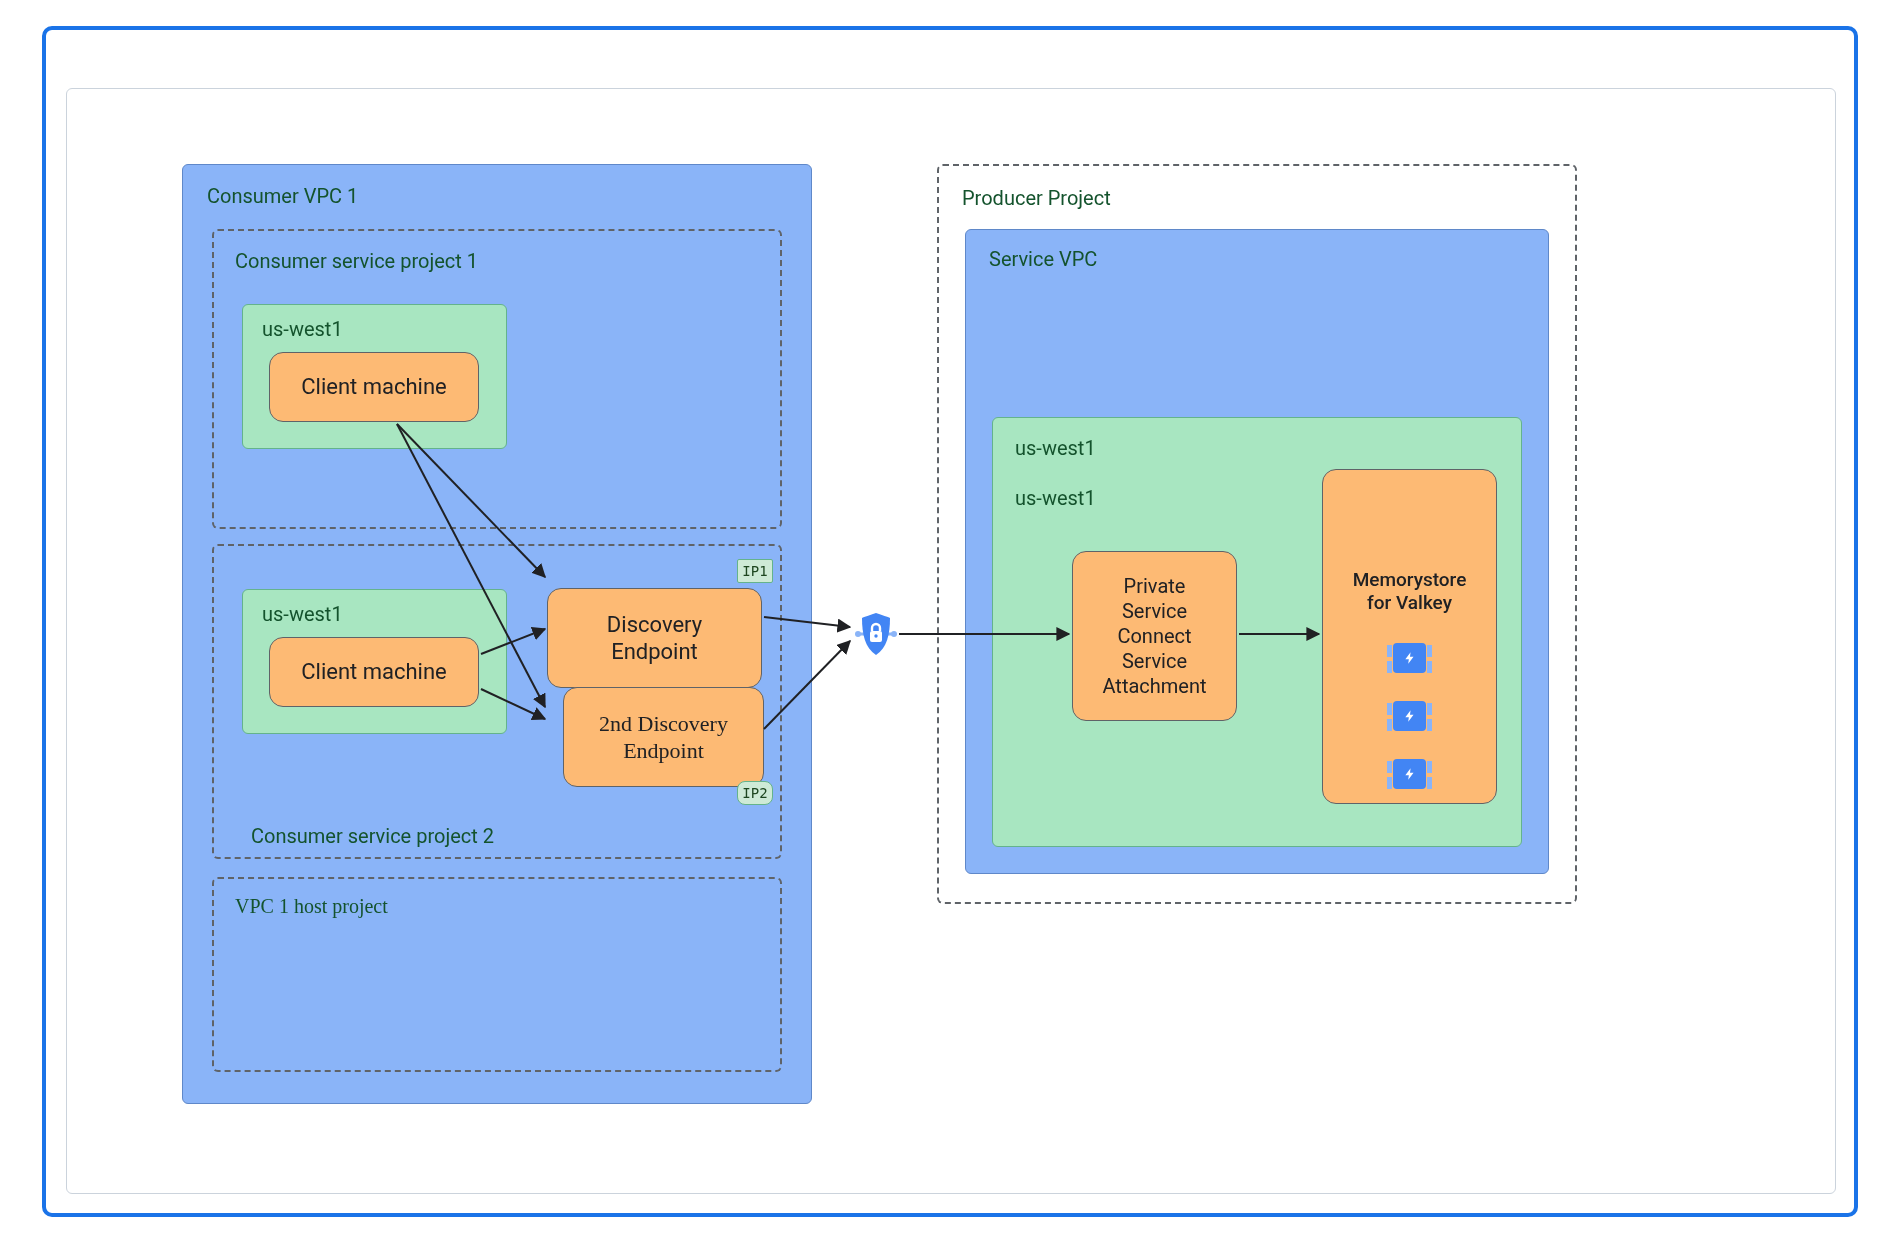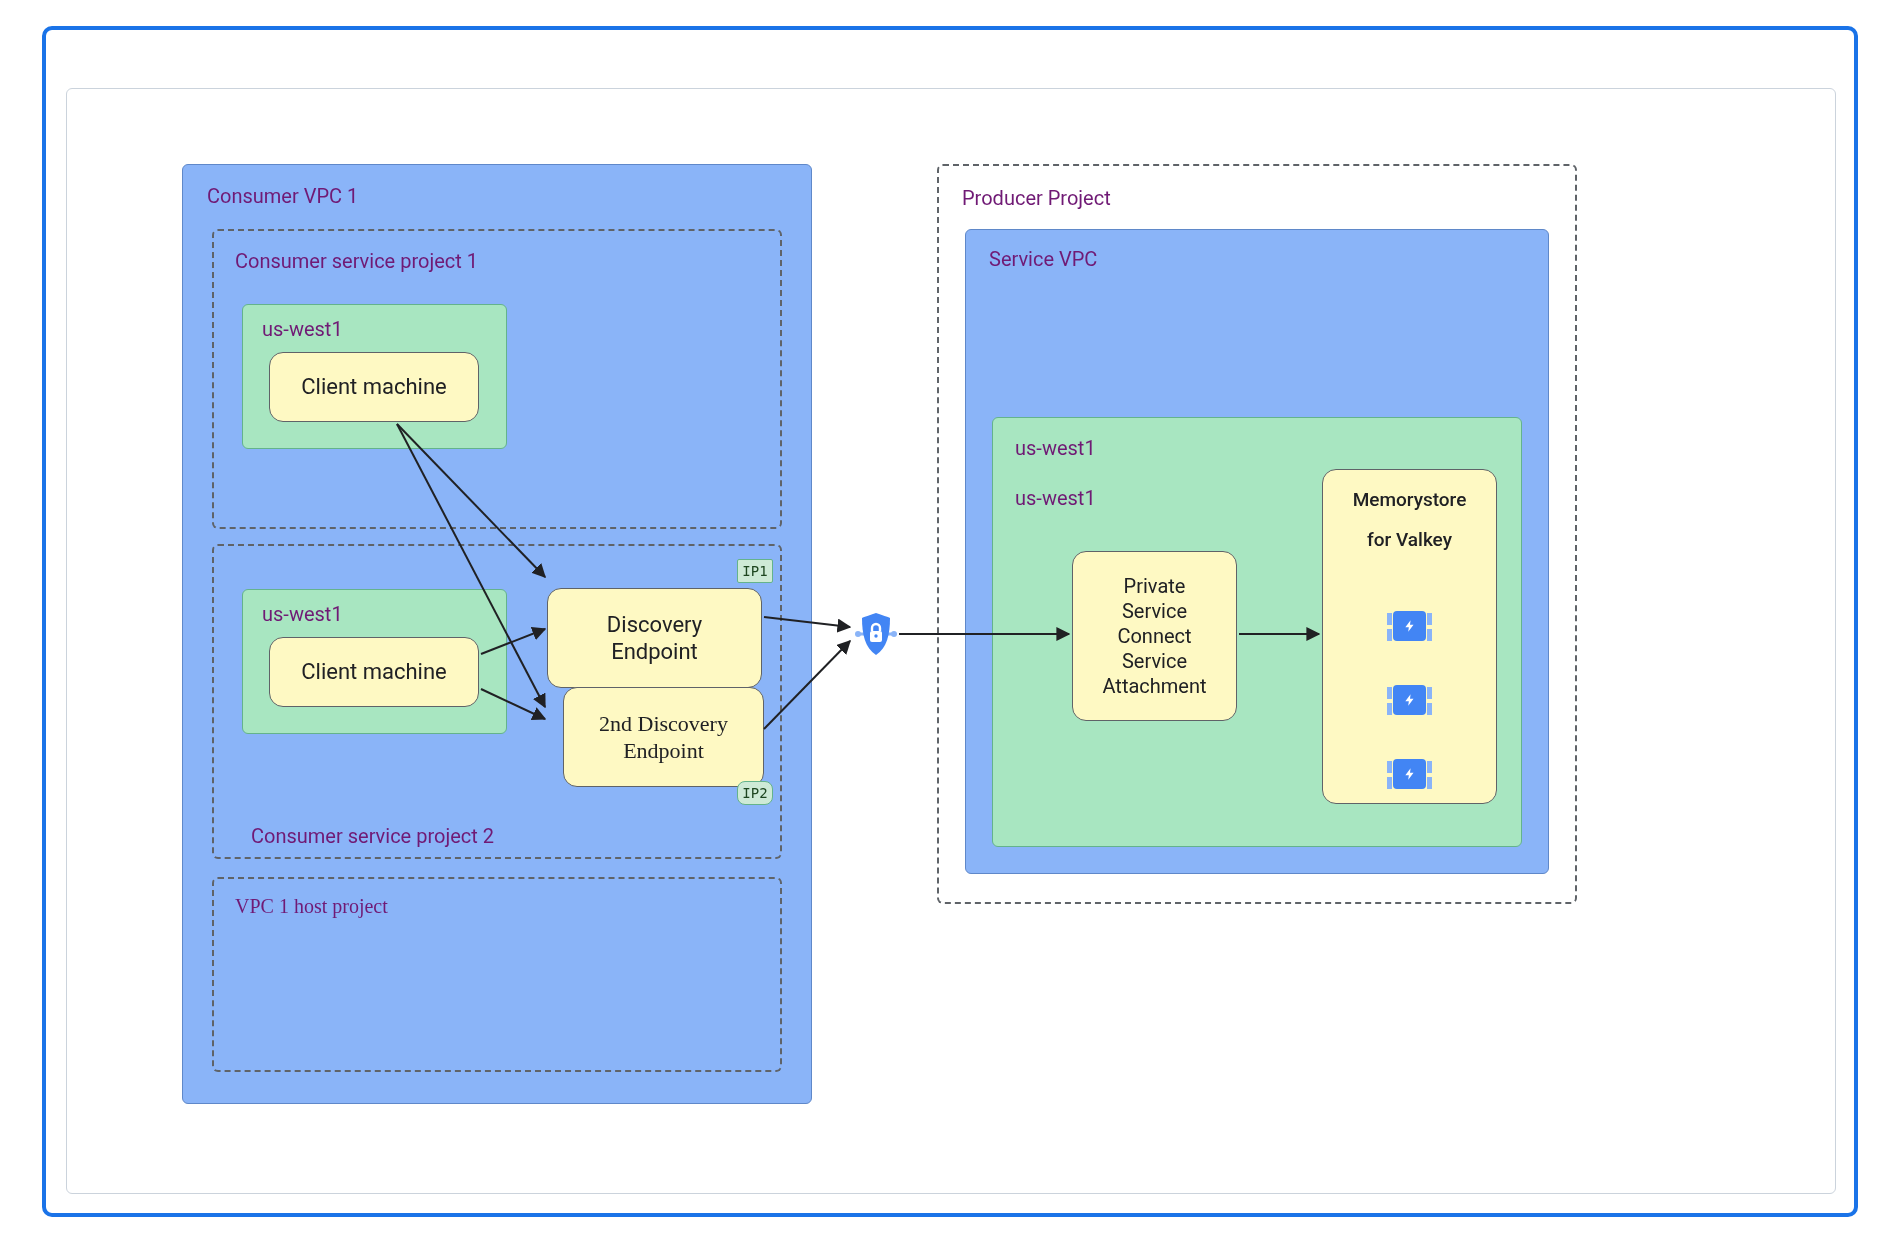--- a/index.html
+++ b/index.html
@@ -41,27 +41,27 @@
     box-sizing:border-box;
   }
   .box{
     position:absolute;
     box-sizing:border-box;
     border-radius:6px;
   }
   .label{
     position:absolute;
     font-size:20px;
-    color:#701a75;
+    color:#14532d;
   }
   .solid-blue{ background:#8ab4f8; border:1px solid #5f88c9; }
   .solid-green{ background:#a8e6c1; border:1px solid #64b38c; }
   .dashed{ border:2px dashed #5f6368; background:transparent; }
   .white-card{
-    background:#fef9c3;
+    background:#fdba74;
     border:1px solid #5f6368;
     border-radius:14px;
     text-align:center;
     display:flex;
     align-items:center;
     justify-content:center;
     font-size:22px;
     line-height:1.25;
   }
   .ip-tag{
@@ -161,21 +161,21 @@
     <div class="label" style="left:948px; top:397px;">us-west1</div>
 
     <div class="box white-card" style="left:1005px; top:462px; width:165px; height:170px; flex-direction:column; font-size:20px;">
       <span>Private</span>
       <span>Service</span>
       <span>Connect</span>
       <span>Service</span>
       <span>Attachment</span>
     </div>
 
-    <div class="box white-card" style="left:1255px; top:380px; width:175px; height:335px; flex-direction:column; justify-content:space-between; padding-top:18px; font-size:19px; font-weight:500;">
+    <div class="box white-card" style="left:1255px; top:380px; width:175px; height:335px; flex-direction:column; justify-content:flex-end; padding-top:18px; font-size:19px; font-weight:500;">
       <span>Memorystore</span>
       <span>for Valkey</span>
       <div style="height:14px;"></div>
       <div class="chip">
         <div class="pin l1"></div>
           <div class="pin l2"></div>
           <div class="pin r1"></div>
           <div class="pin r2"></div>
         <div class="body"></div>
         <svg class="bolt" viewBox="0 0 24 24">

